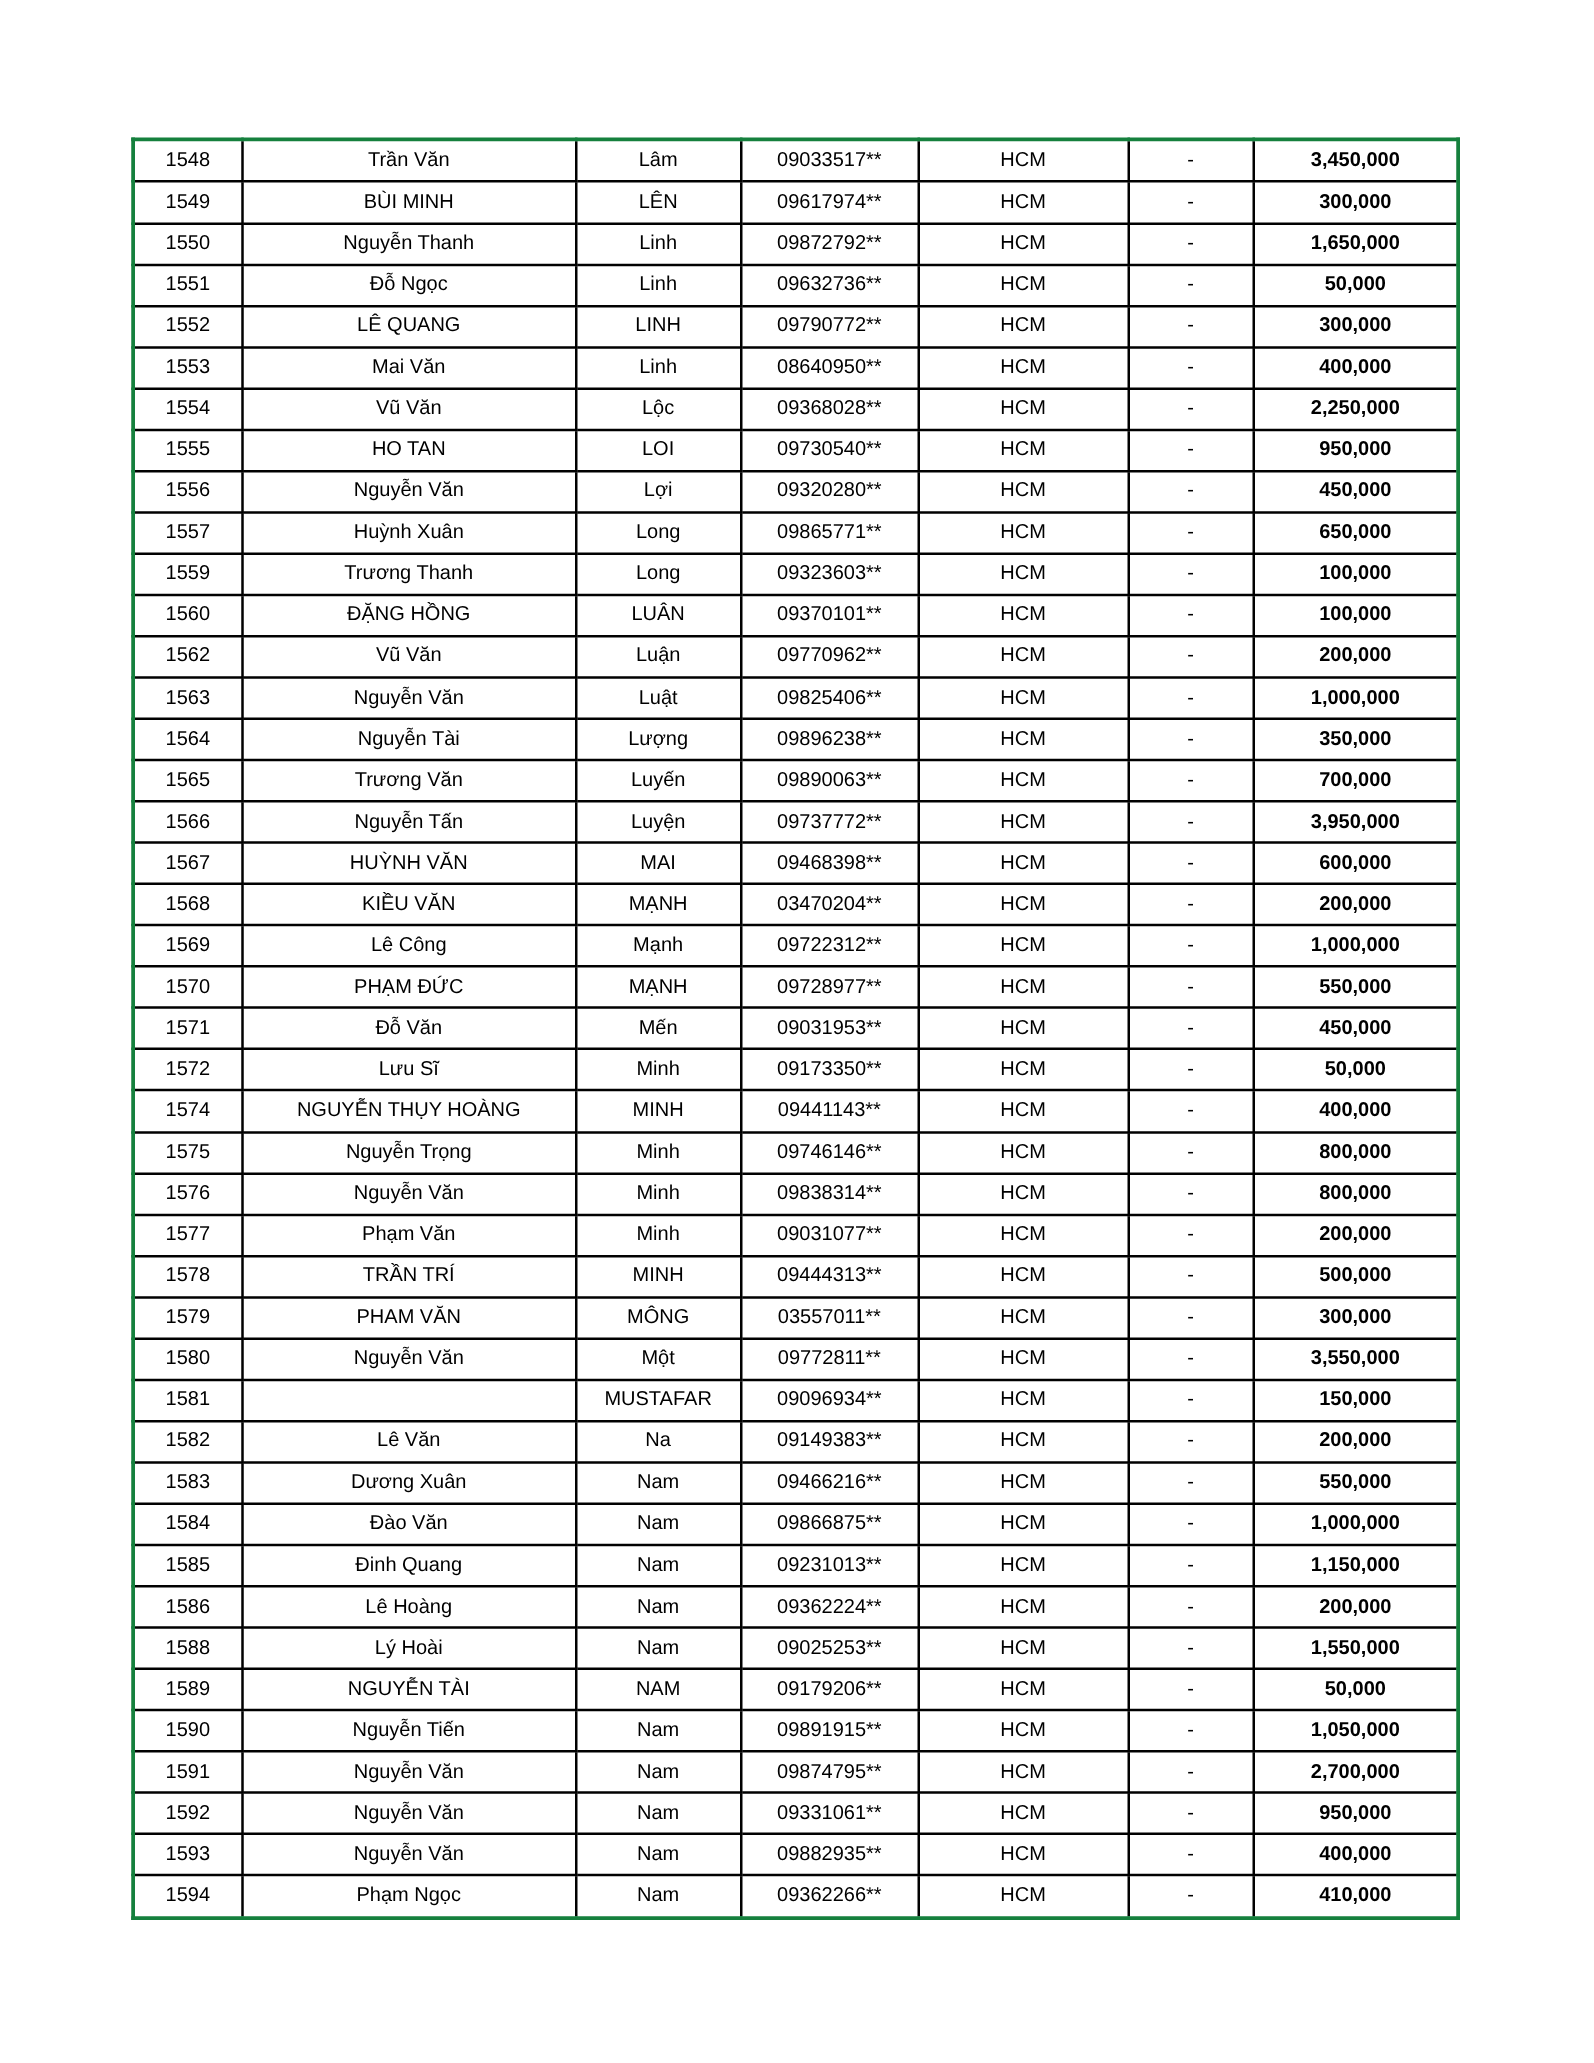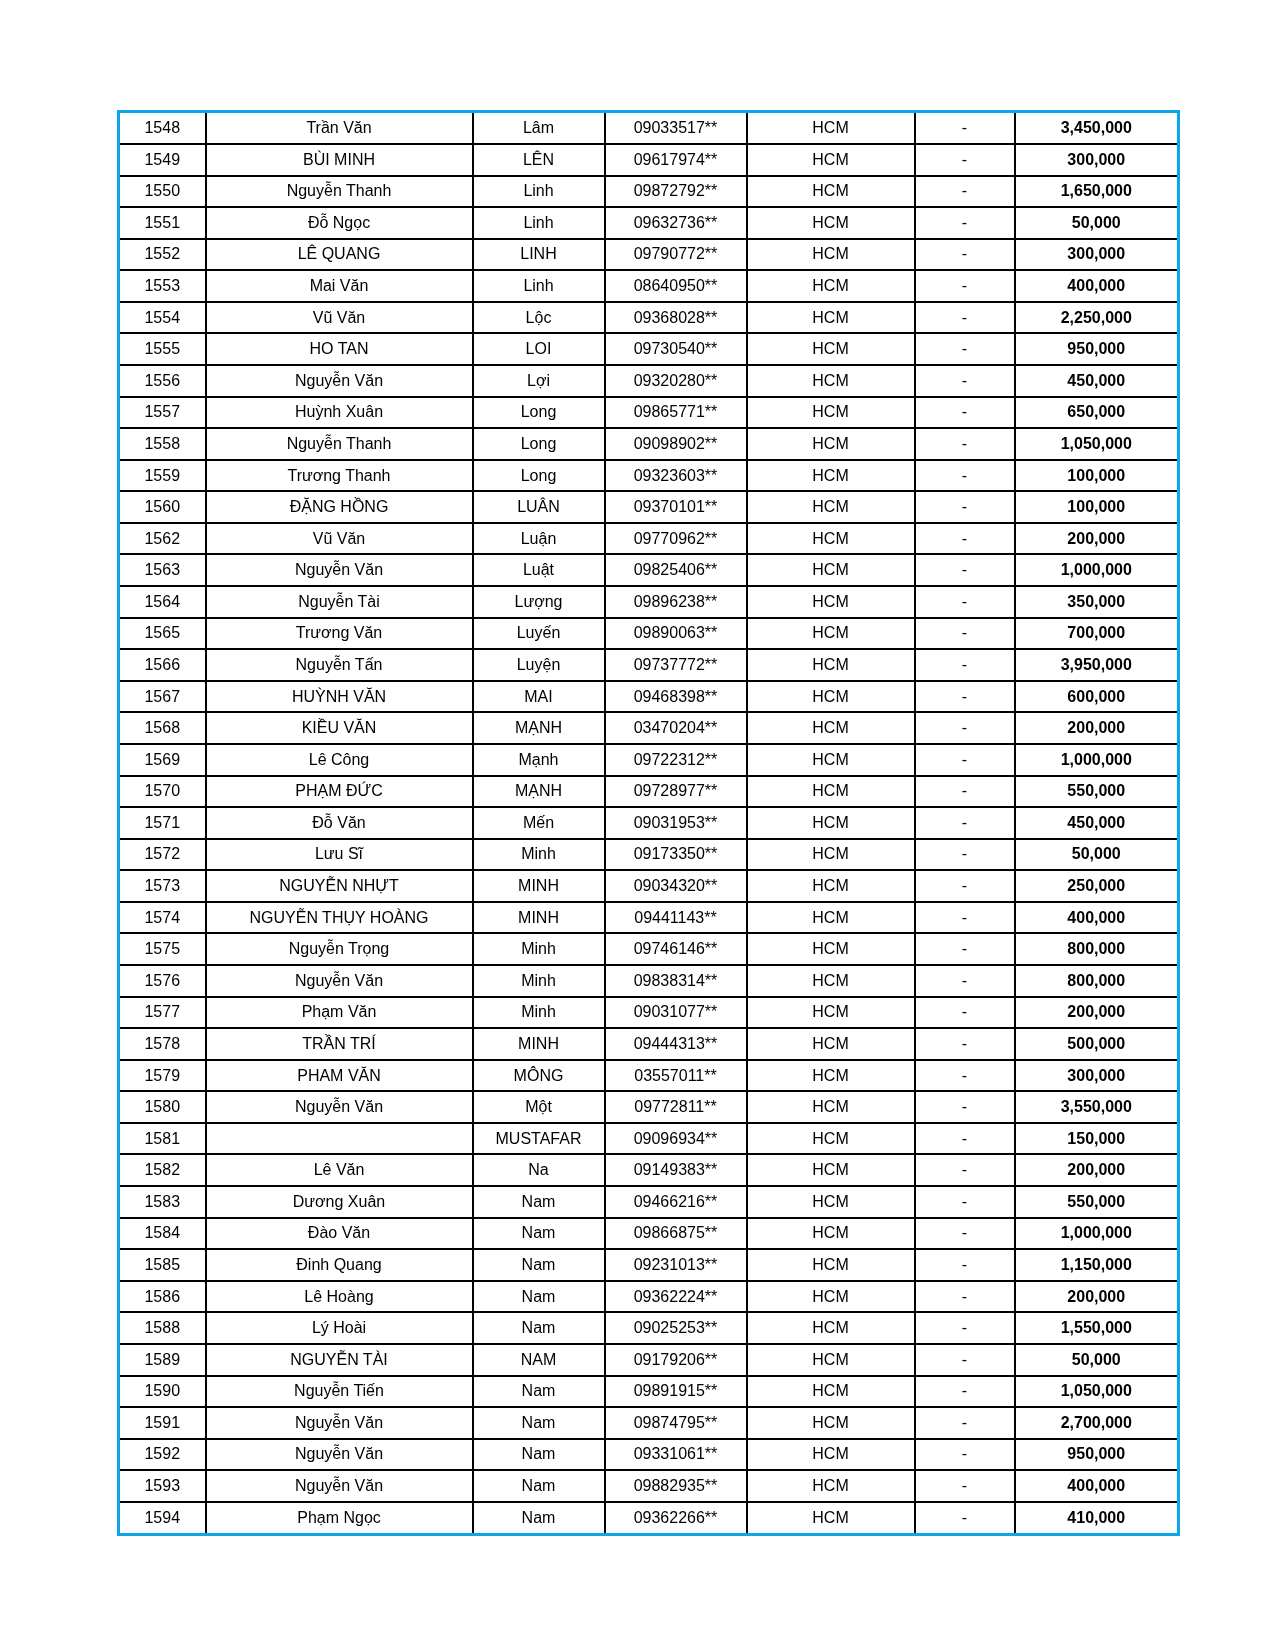--- a/index.html
+++ b/index.html
@@ -27,21 +27,21 @@
   table.data-table td {
     border: 2px solid #000000;
     font-size: 16px;
     line-height: 1;
     text-align: center;
     vertical-align: middle;
     padding: 0;
     white-space: nowrap;
     overflow: hidden;
   }
-  table.data-table { border: 3px solid #0ea5e9; margin-left: 12px; }
+  table.data-table { border: 3px solid #15803d; }
   td.c-amount {
     text-align: right;
     padding-right: 10px;
     font-weight: bold;
   }
 </style>
 </head>
 <body>
 
 <div class="page">
@@ -140,29 +140,20 @@
         <tr>
     <td class="c-id">1557</td>
     <td class="c-first">Huỳnh Xuân</td>
     <td class="c-last">Long</td>
     <td class="c-phone">09865771**</td>
     <td class="c-city">HCM</td>
     <td class="c-dash">-</td>
     <td class="c-amount">650,000</td>
   </tr>
         <tr>
-    <td class="c-id">1558</td>
-    <td class="c-first">Nguyễn Thanh</td>
-    <td class="c-last">Long</td>
-    <td class="c-phone">09098902**</td>
-    <td class="c-city">HCM</td>
-    <td class="c-dash">-</td>
-    <td class="c-amount">1,050,000</td>
-  </tr>
-        <tr>
     <td class="c-id">1559</td>
     <td class="c-first">Trương Thanh</td>
     <td class="c-last">Long</td>
     <td class="c-phone">09323603**</td>
     <td class="c-city">HCM</td>
     <td class="c-dash">-</td>
     <td class="c-amount">100,000</td>
   </tr>
         <tr>
     <td class="c-id">1560</td>
@@ -264,29 +255,20 @@
     <td class="c-amount">450,000</td>
   </tr>
         <tr>
     <td class="c-id">1572</td>
     <td class="c-first">Lưu Sĩ</td>
     <td class="c-last">Minh</td>
     <td class="c-phone">09173350**</td>
     <td class="c-city">HCM</td>
     <td class="c-dash">-</td>
     <td class="c-amount">50,000</td>
-  </tr>
-        <tr>
-    <td class="c-id">1573</td>
-    <td class="c-first">NGUYỄN NHỰT</td>
-    <td class="c-last">MINH</td>
-    <td class="c-phone">09034320**</td>
-    <td class="c-city">HCM</td>
-    <td class="c-dash">-</td>
-    <td class="c-amount">250,000</td>
   </tr>
         <tr>
     <td class="c-id">1574</td>
     <td class="c-first">NGUYỄN THỤY HOÀNG</td>
     <td class="c-last">MINH</td>
     <td class="c-phone">09441143**</td>
     <td class="c-city">HCM</td>
     <td class="c-dash">-</td>
     <td class="c-amount">400,000</td>
   </tr>

